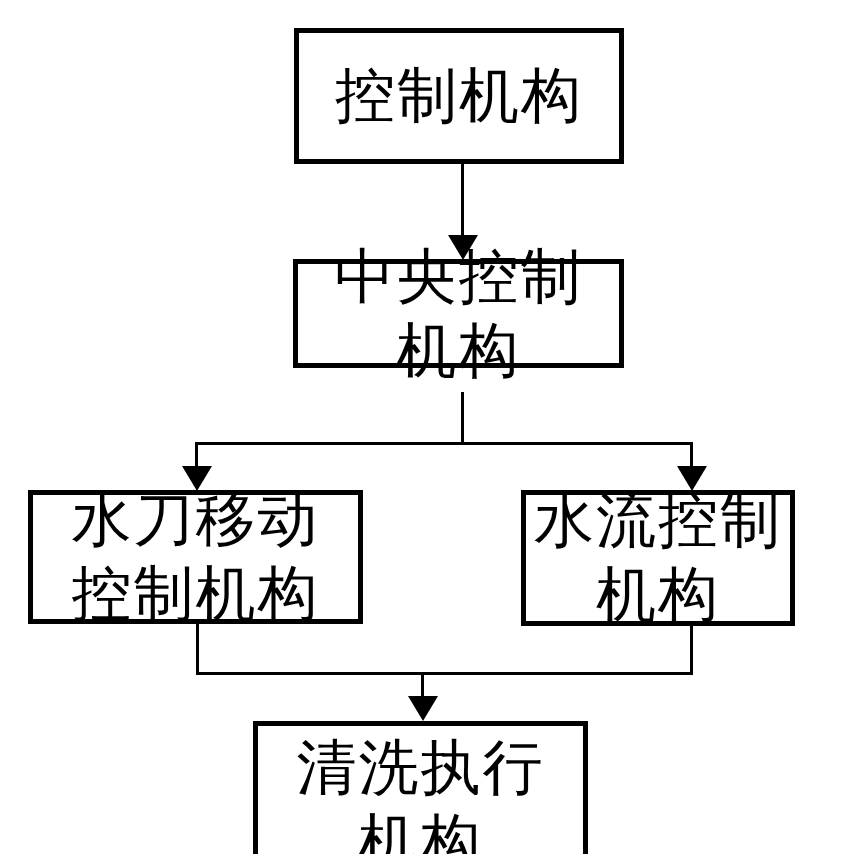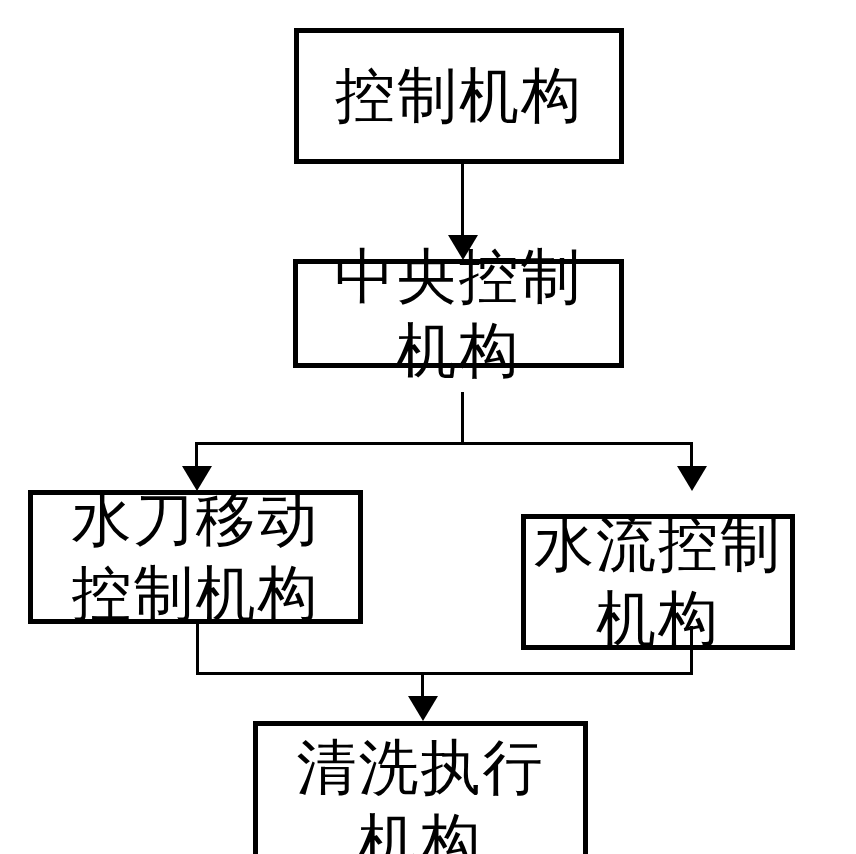--- a/index.html
+++ b/index.html
@@ -32,21 +32,21 @@
     position: absolute;
     width: 0; height: 0;
     border-left: 15px solid transparent;
     border-right: 15px solid transparent;
     border-top: 25px solid var(--line, #000000);
   }
   
   #box-control  { left: 278px; top: 12px;  width: 330px; height: 136px; }
   #box-central  { left: 277px; top: 243px; width: 331px; height: 109px; }
   #box-waterjet { left: 12px;  top: 474px; width: 335px; height: 134px; text-align: center; }
-  #box-waterflow{ left: 505px; top: 498px; width: 274px; height: 136px; }
+  #box-waterflow{ left: 505px; top: 474px; width: 274px; height: 136px; }
   #box-cleaning { left: 237px; top: 705px; width: 335px; height: 168px; }
   
   #v-control-stem   { left: 445px; top: 148px; width: 3px; height: 72px; }
   #a-into-central   { left: 432px; top: 219px; }
   #v-central-stem   { left: 445px; top: 376px; width: 3px; height: 53px; }
   #h-branch         { left: 179px; top: 426px; width: 498px; height: 3px; }
   #v-branch-left    { left: 179px; top: 428px; width: 3px; height: 24px; }
   #a-into-waterjet  { left: 166px; top: 450px; }
   #v-branch-right   { left: 674px; top: 428px; width: 3px; height: 24px; }
   #a-into-waterflow { left: 661px; top: 450px; }

